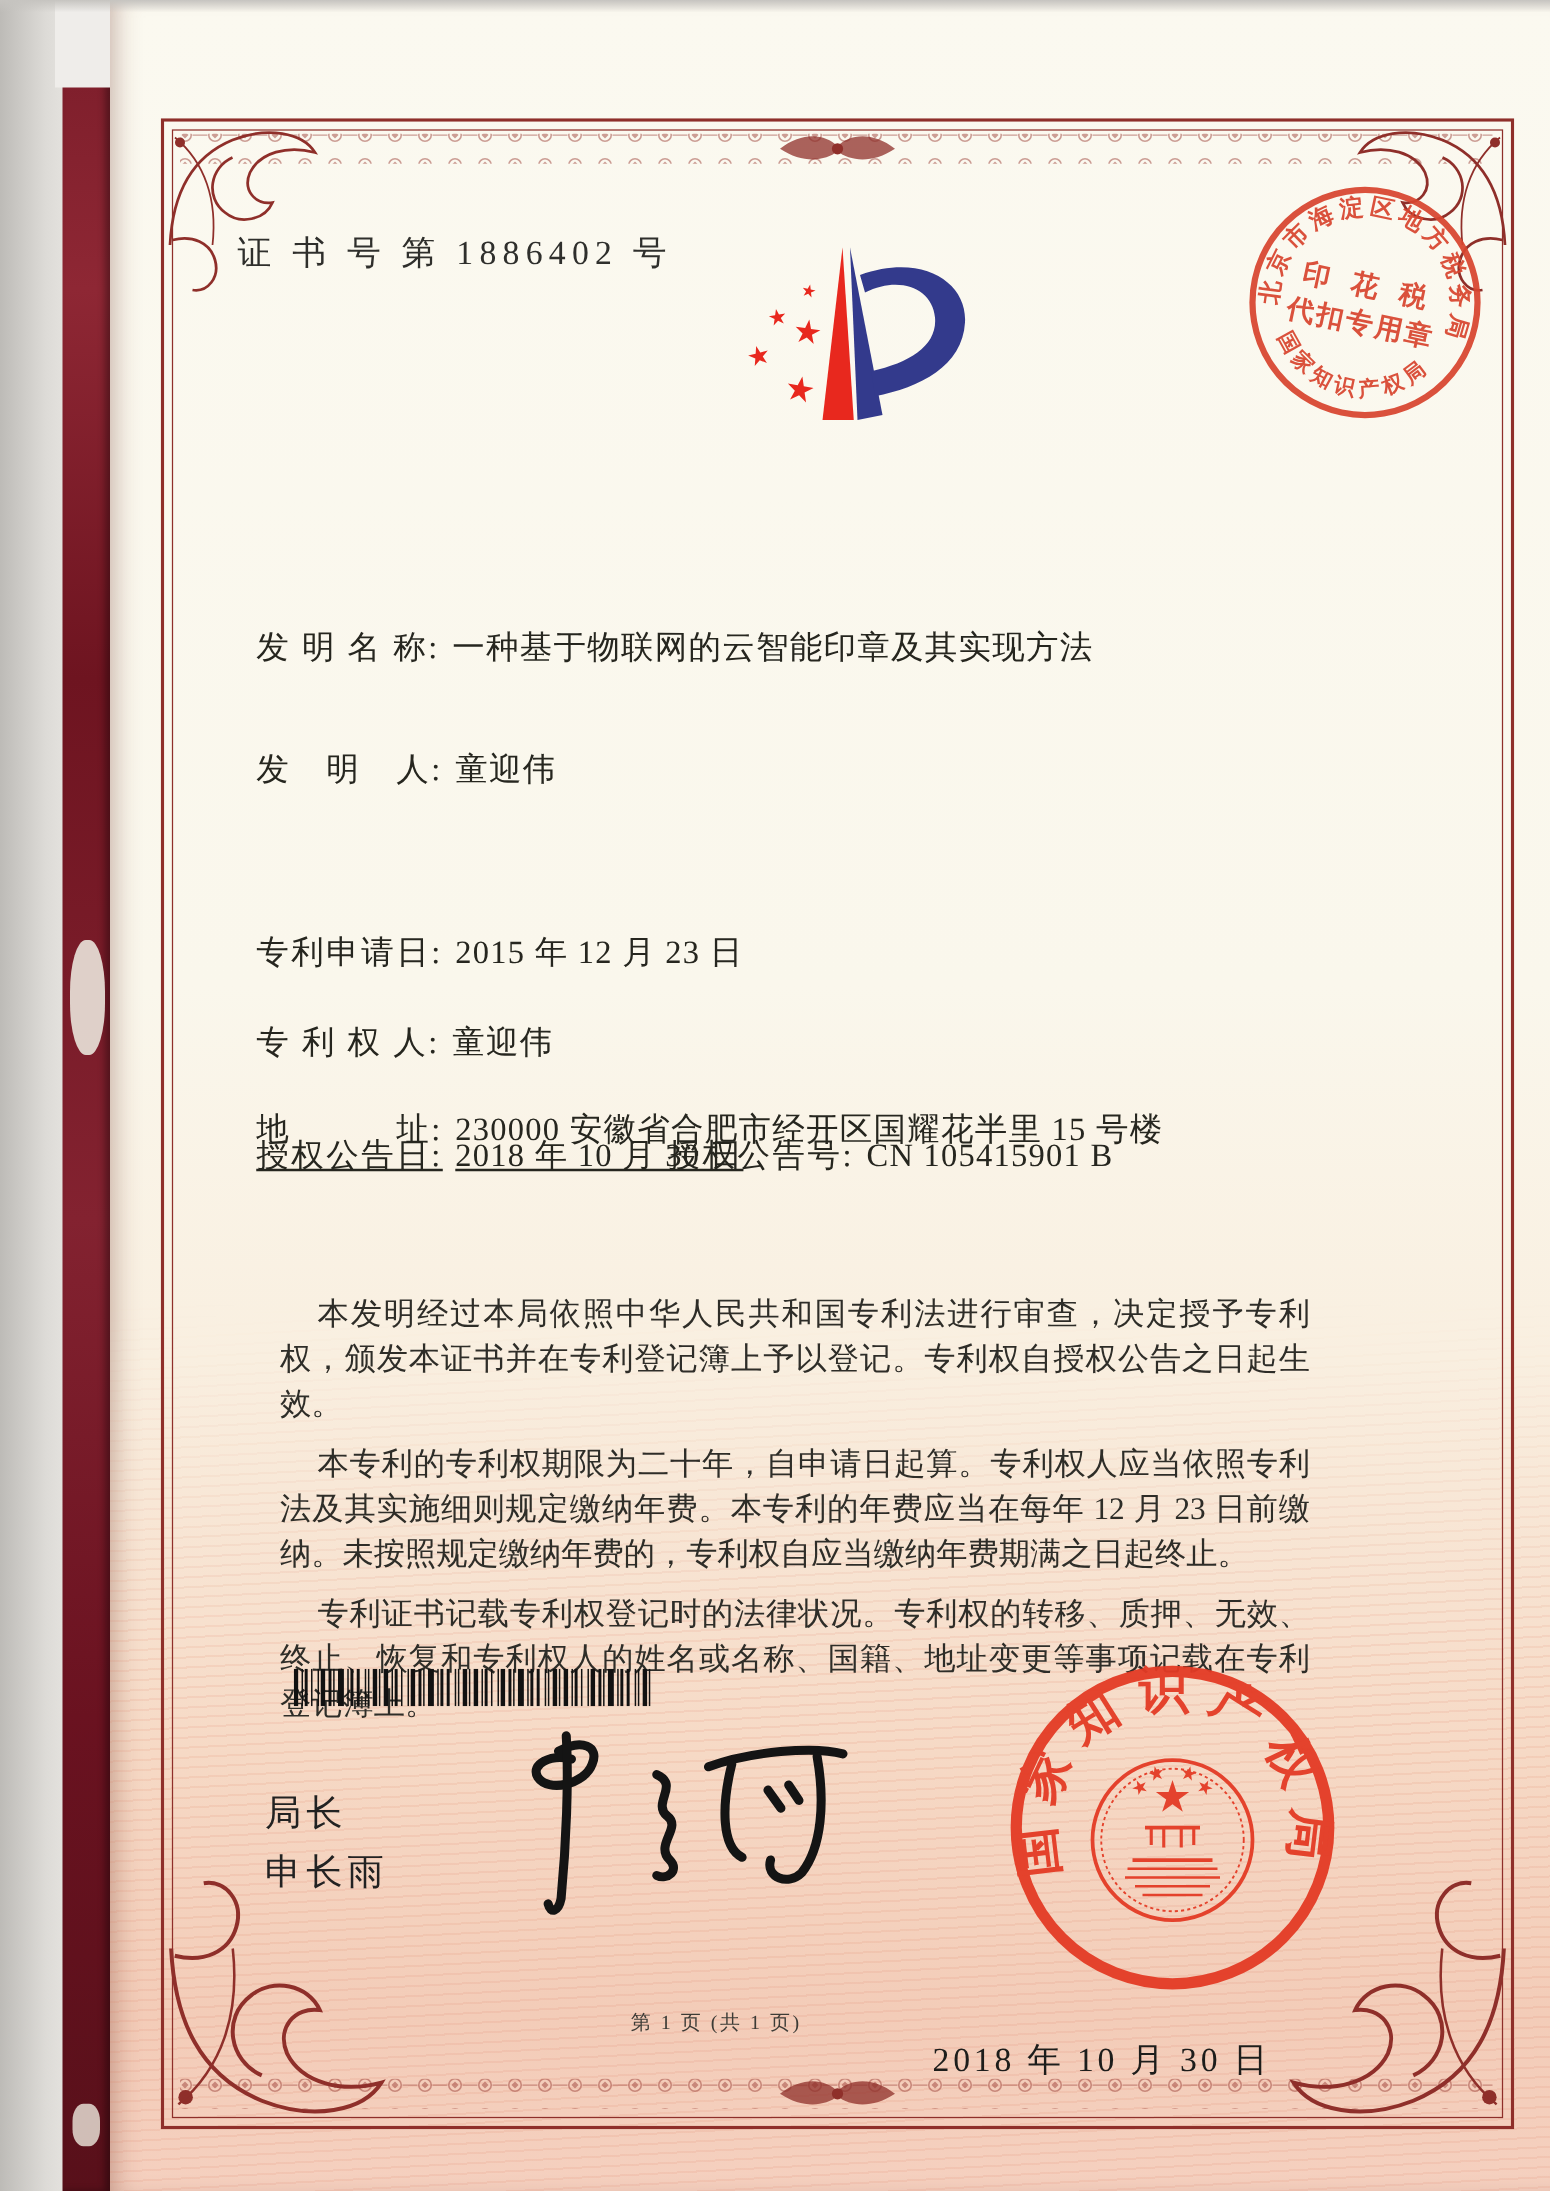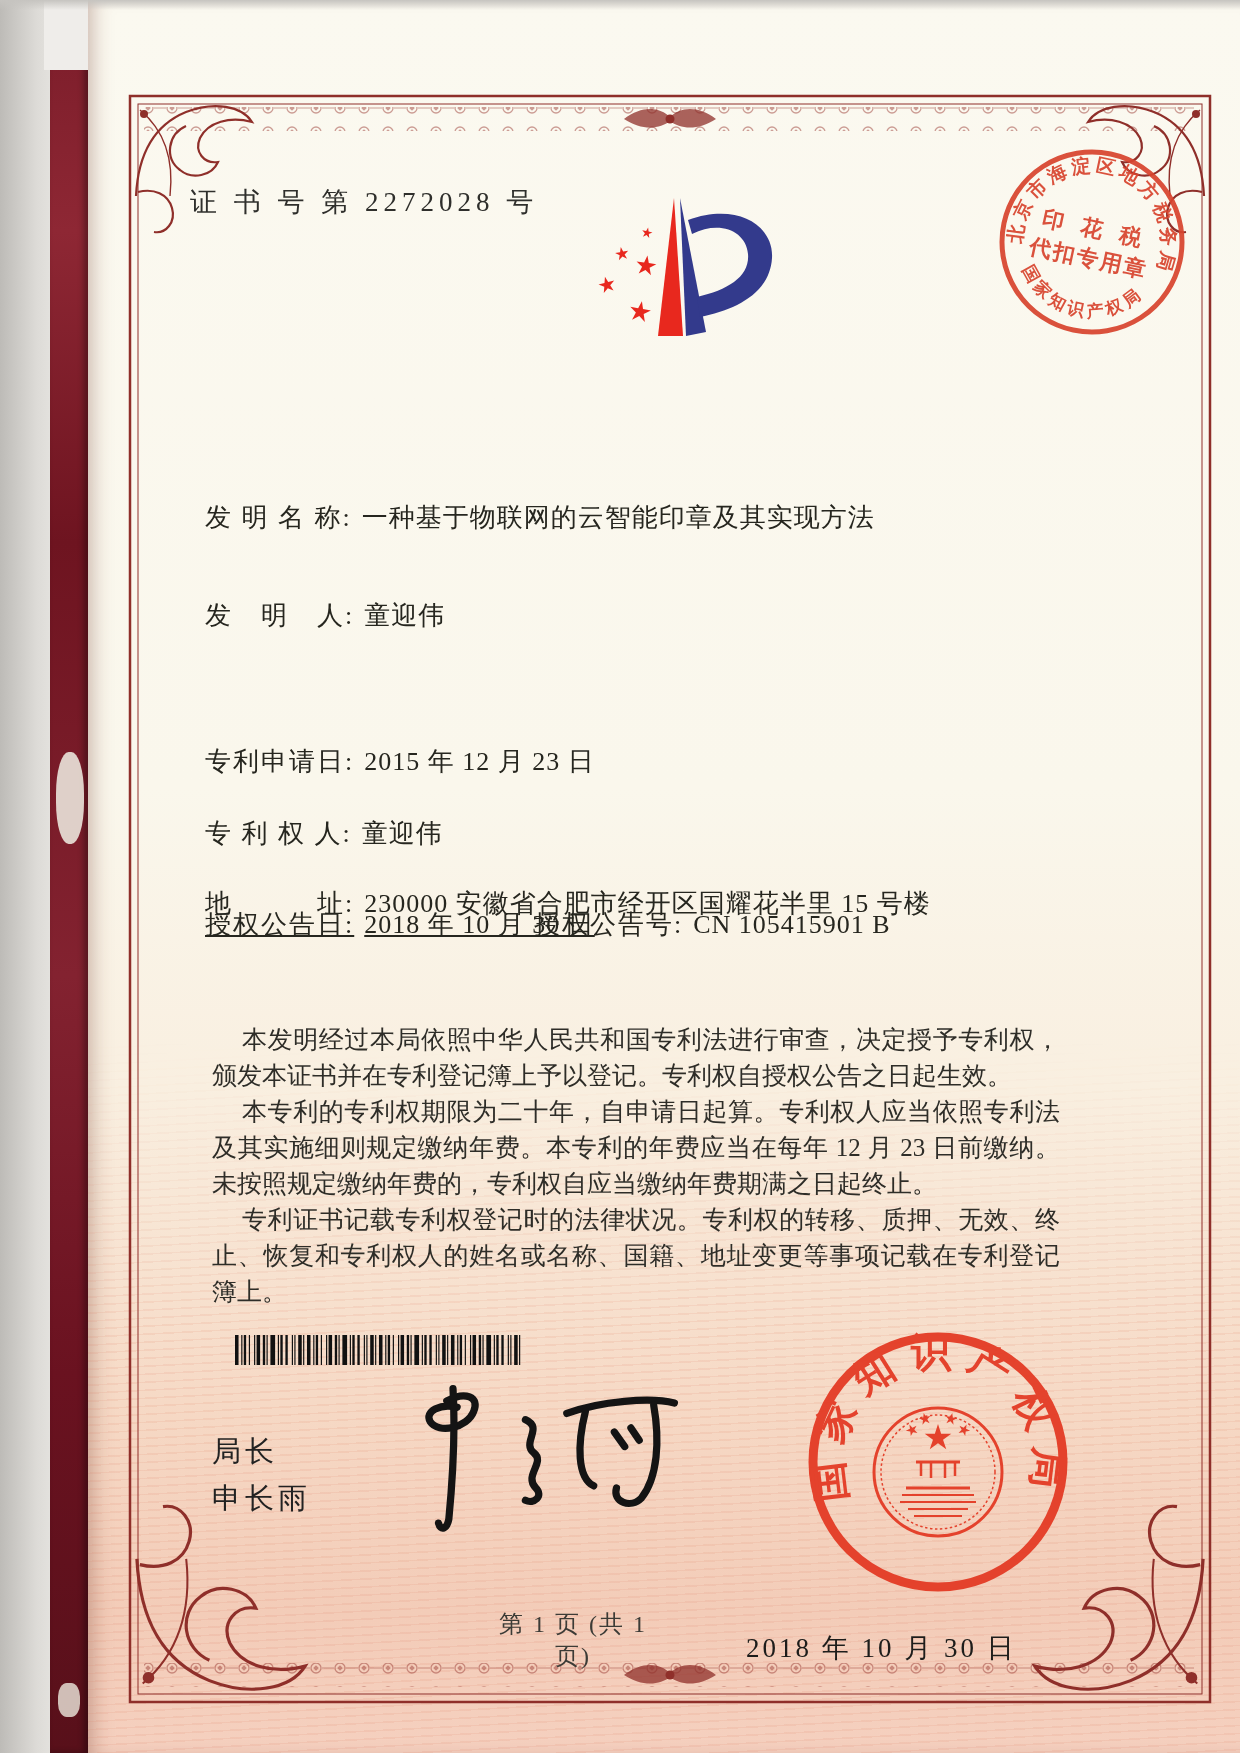--- a/index.html
+++ b/index.html
@@ -38,30 +38,30 @@
 
   .field{position:absolute;left:117px;font-size:26px;color:#26261f;white-space:nowrap;}
   .field .lbl{letter-spacing:2px;}
   .field .val{margin-left:10px;letter-spacing:1px;}
   .f0{top:500px}.f1{top:598px}.f2{top:674px}.f3{top:744px}.f4{top:816px}.f5{top:886px}
   .grant{top:907px;width:980px;text-decoration:underline;}
   .grant .g2{position:absolute;left:306px;top:0;white-space:nowrap;margin-left:23px;}
 
   .body-text{position:absolute;left:124px;top:1022px;width:848px;
     font-size:25px;line-height:36px;color:#2e2d28;text-align:justify;}
-  .body-text p{margin:0;text-indent:30px;}
+  .body-text p{margin:12px;text-indent:30px;}
 
   .barcode{position:absolute;left:147px;top:1335px;width:295px;height:30px;}
 
   .signer{position:absolute;left:124px;top:1428px;font-size:29px;color:#222;letter-spacing:4px;line-height:47px;}
   .signature{position:absolute;left:305px;top:1380px;width:300px;height:160px;}
 
   .seal{position:absolute;left:700px;top:1312px;width:300px;height:300px;}
   .seal-date{position:absolute;left:658px;top:1630px;font-size:27px;letter-spacing:3px;color:#1d1d1b;z-index:5;white-space:nowrap;}
-  .footer{position:absolute;left:400px;top:1608px;width:170px;text-align:center;font-size:24px;color:#3c3b36;letter-spacing:2px;}
+  .footer{position:absolute;left:400px;top:1608px;width:170px;text-align:center;font-size:16px;color:#3c3b36;letter-spacing:2px;}
 
   svg text{font-family:"Liberation Serif","DejaVu Serif",serif;}
 </style>
 </head>
 <body>
 
 <div class="scanner-edge"></div>
 <div class="spine"></div>
 <div class="spine-top-white"></div>
 <div class="spine-blotch"></div>
@@ -95,21 +95,21 @@
     <rect x="56" y="107" width="1050" height="24" fill="url(#lace)" opacity=".5"></rect>
     <rect x="56" y="1663" width="1050" height="24" fill="url(#lace)" opacity=".5"></rect>
     <use href="#fl" xlink:href="#fl" transform="translate(46,100)"></use>
     <use href="#fl" xlink:href="#fl" transform="translate(1118,100) scale(-1,1)"></use>
     <use href="#fl" xlink:href="#fl" transform="translate(46,1698) scale(1.45,-1.45)"></use>
     <use href="#fl" xlink:href="#fl" transform="translate(1118,1698) scale(-1.45,-1.45)"></use>
     <use href="#medal" xlink:href="#medal" transform="translate(582,119)"></use>
     <use href="#medal" xlink:href="#medal" transform="translate(582,1675)"></use>
   </svg>
 
-  <div class="cert-no">证 书 号 第 2272028 号</div>
+  <div class="cert-no">证 书 号 第 1886402 号</div>
 
   <svg class="logo" viewBox="0 0 190 148">
     <defs>
       <path id="star" d="M0,-10 L2.25,-3.1 L9.5,-3.1 L3.6,1.2 L5.9,8.1 L0,3.8 L-5.9,8.1 L-3.6,1.2 L-9.5,-3.1 L-2.25,-3.1 Z"></path>
     </defs>
     <g fill="#e8281e">
       <use href="#star" xlink:href="#star" transform="translate(59,37) scale(0.55) rotate(12)"></use>
       <use href="#star" xlink:href="#star" transform="translate(34,58) scale(0.7) rotate(-10)"></use>
       <use href="#star" xlink:href="#star" transform="translate(58,70) scale(1.05) rotate(8)"></use>
       <use href="#star" xlink:href="#star" transform="translate(19,89) scale(0.85) rotate(-14)"></use>

